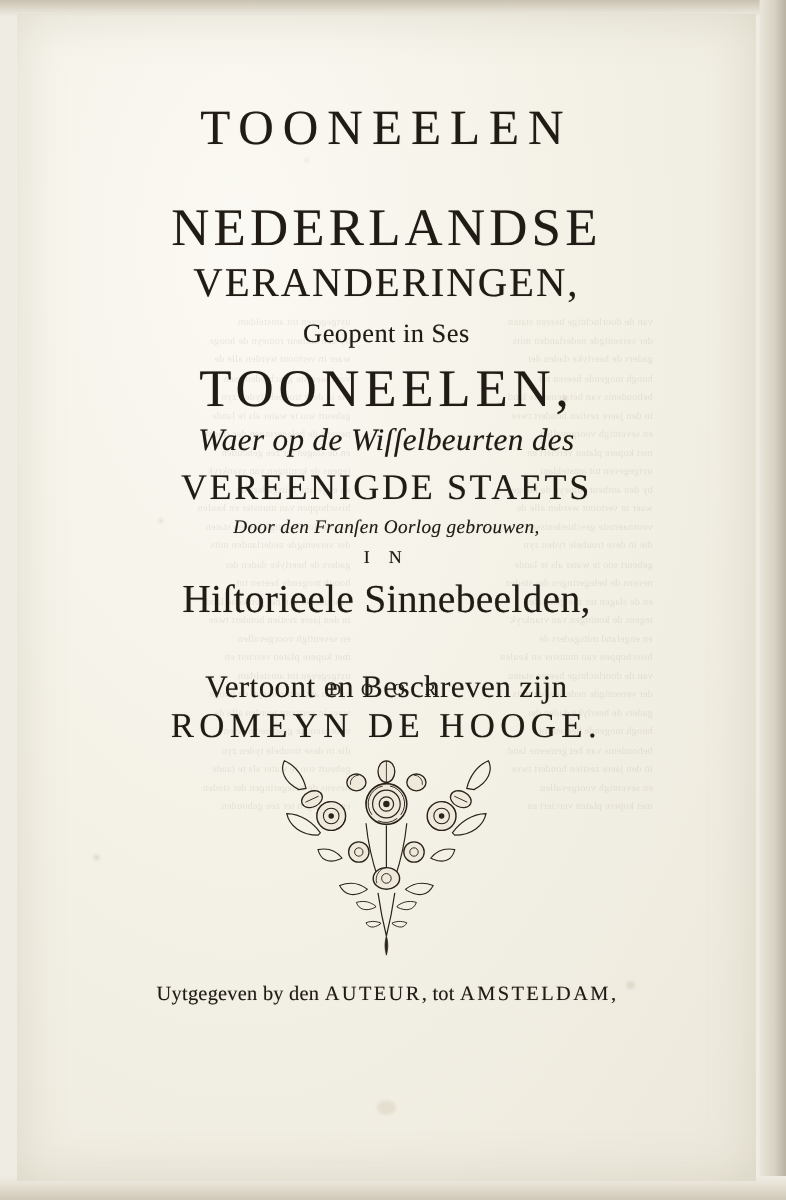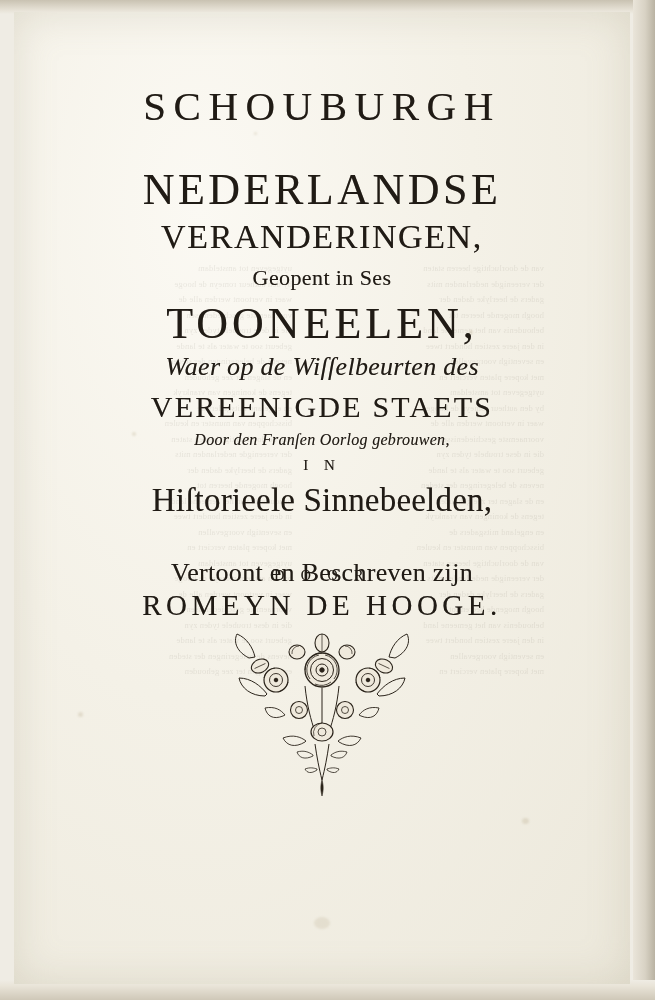--- a/index.html
+++ b/index.html
@@ -271,21 +271,21 @@
         <p>waer in vertoont werden alle de</p>
         <p>voornaemste geschiedenissen</p>
         <p>die in dese troubele tyden zyn</p>
         <p>gebeurt soo te water als te lande</p>
         <p>nevens de belegeringen der steden</p>
         <p>en de slagen ter zee gehouden</p>
       </div>
 
     <div class="content">
 
-      <span class="ln l-title1">SCHOUBURGH</span>
+      <span class="ln l-title1">TOONEELEN</span>
       <span class="ln l-title3">VERANDERINGEN,</span>
       <span class="ln l-title2">NEDERLANDSE</span>
       <span class="ln l-geopent">Geopent in Ses</span>
       <span class="ln l-tooneelen">TOONEELEN,</span>
       <span class="ln l-waerop">Waer op de Wiſſelbeurten des</span>
       <span class="ln l-vereenigde">VEREENIGDE STAETS</span>
       <span class="ln l-doorden">Door den Franſen Oorlog gebrouwen,</span>
       <span class="ln l-in">I N</span>
       <span class="ln l-historieele">Hiſtorieele Sinnebeelden,</span>
       <span class="ln l-vertoont">Vertoont en Beschreven zijn</span>
@@ -373,20 +373,23 @@
 
           <path d="M88,120 C90,134 92,144 95,156 C98,144 100,134 102,120" stroke-width="1"></path>
           <path d="M86,132 C78,136 72,134 70,128 C77,126 82,128 86,131 Z" stroke-width="0.8"></path>
           <path d="M104,132 C112,136 118,134 120,128 C113,126 108,128 104,131 Z" stroke-width="0.8"></path>
           <path d="M90,146 C84,150 80,149 78,145 C83,143 87,144 90,145 Z" stroke-width="0.8"></path>
           <path d="M100,146 C106,150 110,149 112,145 C107,143 103,144 100,145 Z" stroke-width="0.8"></path>
           <path d="M95,156 C93,163 94,168 95,172 C96,168 97,163 95,156 Z" fill="#2a231a" stroke-width="0.6"></path>
         </g>
       </svg>
 
+      <span class="ln l-imprint">
+        <span>Uytgegeven by den </span><span class="caps">AUTEUR</span><span>, tot </span><span class="caps">AMSTELDAM</span><span>,</span>
+      </span>
 
 
     </div>
 
     <div class="spot" style="left:118px; top:420px; width:4px; height:4px;"></div>
     <div class="spot" style="left:300px; top:905px; width:16px; height:12px; opacity:0.22;"></div>
     <div class="spot" style="left:508px; top:806px; width:7px; height:6px;"></div>
     <div class="spot" style="left:64px; top:700px; width:5px; height:5px;"></div>
     <div class="spot" style="left:455px; top:318px; width:4px; height:4px;"></div>
     <div class="spot" style="left:240px; top:120px; width:3px; height:3px;"></div>

